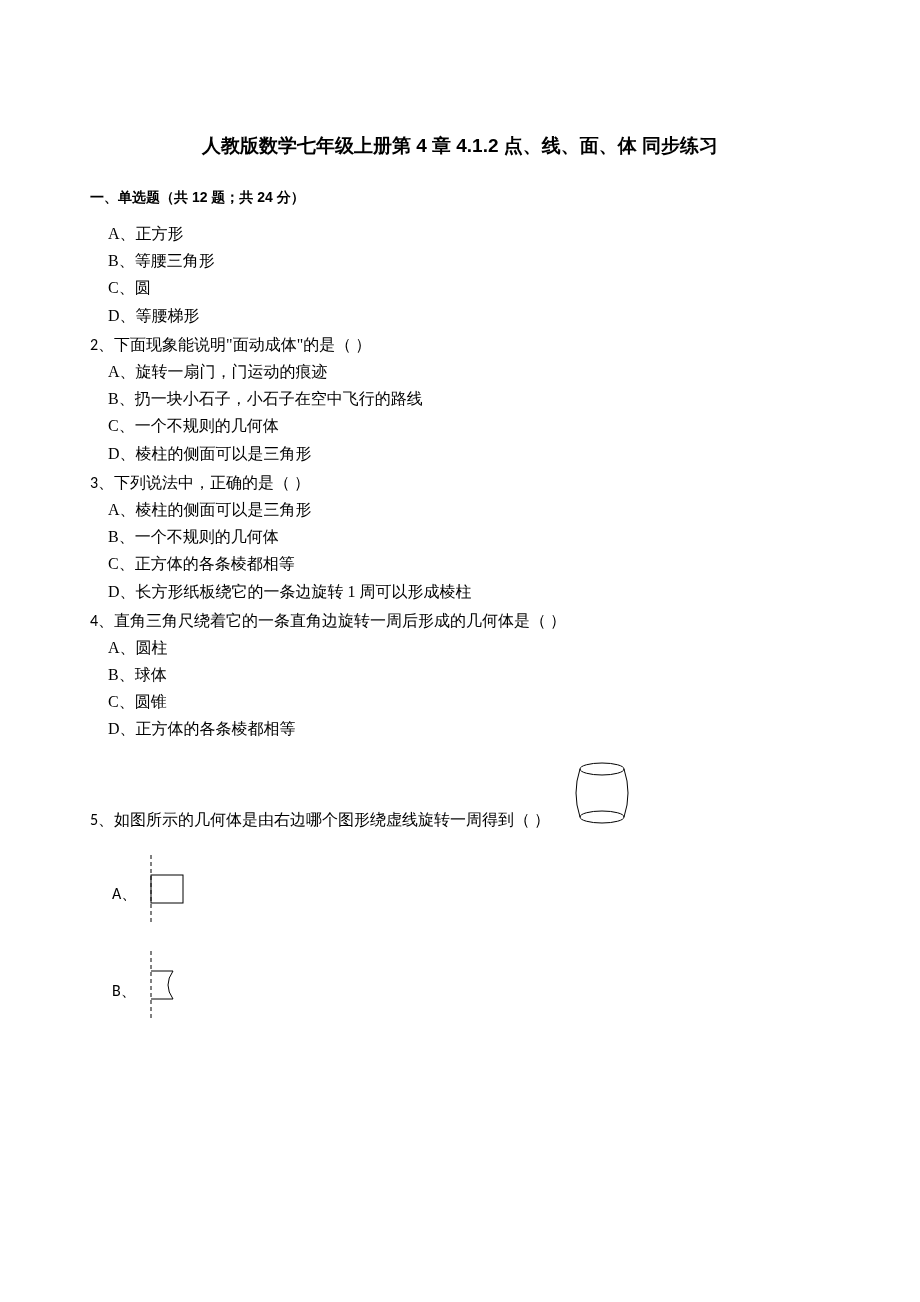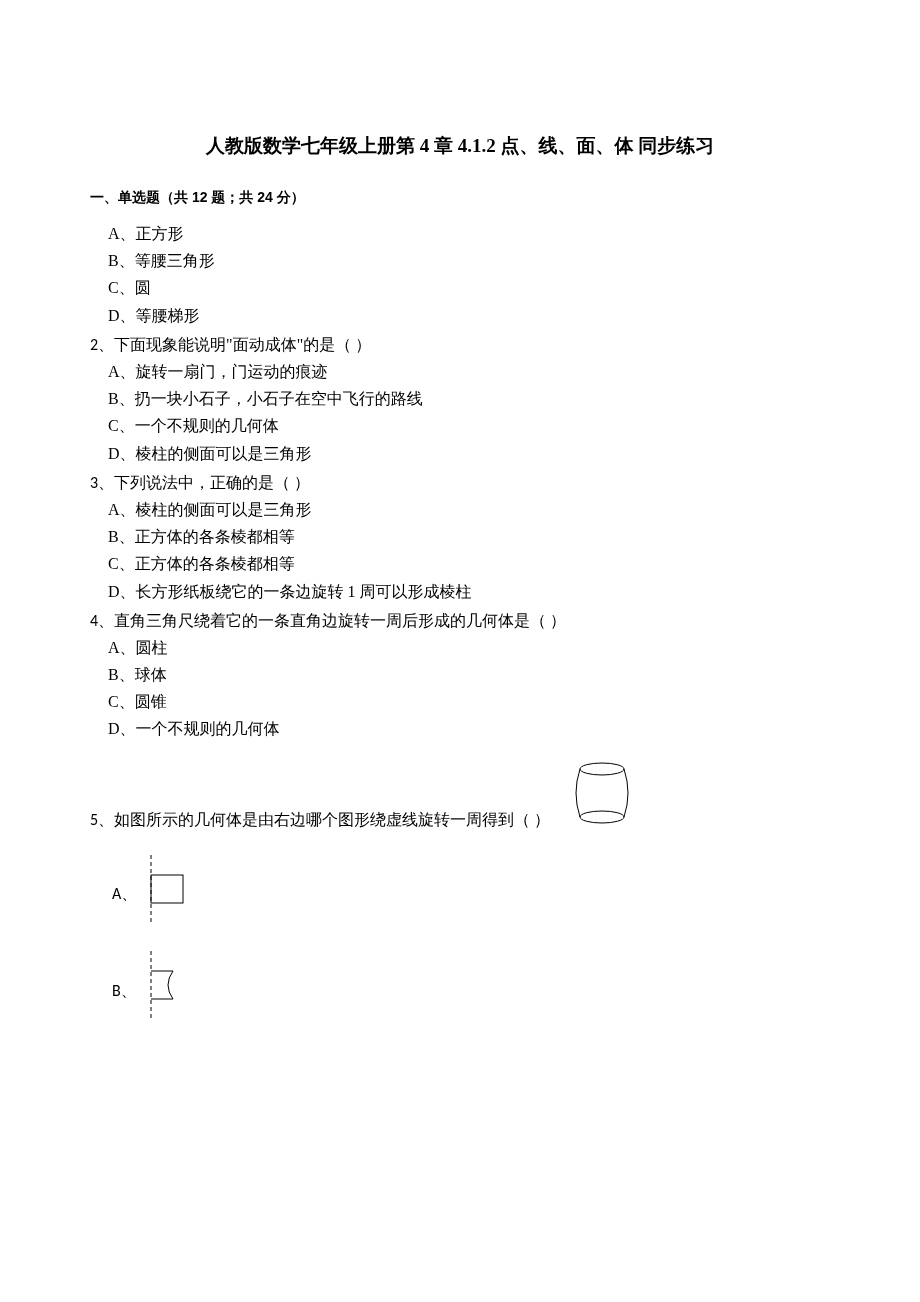--- a/index.html
+++ b/index.html
@@ -11,21 +11,21 @@
       color: #000;
       padding: 130px 90px 0 90px;
       font-size: 16px;
       line-height: 1.7;
     }
     .title {
       text-align: center;
       font-weight: bold;
       font-size: 19px;
       margin-bottom: 24px;
-      font-family: Liberation Serif, serif;
+      font-family: Liberation Sans, sans-serif;
     }
     .section-heading {
       font-weight: bold;
       font-size: 14px;
       margin-bottom: 10px;
       font-family: "SimHei", "黑体", sans-serif;
     }
     .question {
       margin-bottom: 2px;
     }
@@ -78,33 +78,33 @@
     <span class="option">B、扔一块小石子，小石子在空中飞行的路线</span>
     <span class="option">C、一个不规则的几何体</span>
     <span class="option">D、棱柱的侧面可以是三角形</span>
   </div>
 </div>
 
 <div class="question">
   <span class="q-text"><span class="latin">3、</span><span>下列说法中，正确的是（    ）</span></span>
   <div class="options">
     <span class="option">A、棱柱的侧面可以是三角形</span>
-    <span class="option">B、正方体的各条棱都相等</span>
+    <span class="option">B、一个不规则的几何体</span>
     <span class="option">C、正方体的各条棱都相等</span>
     <span class="option">D、长方形纸板绕它的一条边旋转 1 周可以形成棱柱</span>
   </div>
 </div>
 
 <div class="question">
   <span class="q-text"><span class="latin">4、</span><span>直角三角尺绕着它的一条直角边旋转一周后形成的几何体是（    ）</span></span>
   <div class="options">
     <span class="option">A、圆柱</span>
     <span class="option">B、球体</span>
     <span class="option">C、圆锥</span>
-    <span class="option">D、一个不规则的几何体</span>
+    <span class="option">D、正方体的各条棱都相等</span>
   </div>
 </div>
 
 <div class="q5-row">
   <span><span class="latin">5、</span><span>如图所示的几何体是由右边哪个图形绕虚线旋转一周得到（    ）</span></span>
   <span>
     <svg width="56" height="64" viewBox="0 0 56 64">
       <ellipse cx="28" cy="8" rx="22" ry="6" fill="none" stroke="#000" stroke-width="1"></ellipse>
       <ellipse cx="28" cy="56" rx="22" ry="6" fill="none" stroke="#000" stroke-width="1"></ellipse>
       <path d="M 6 8 Q -2 32 6 56" fill="none" stroke="#000" stroke-width="1"></path>

